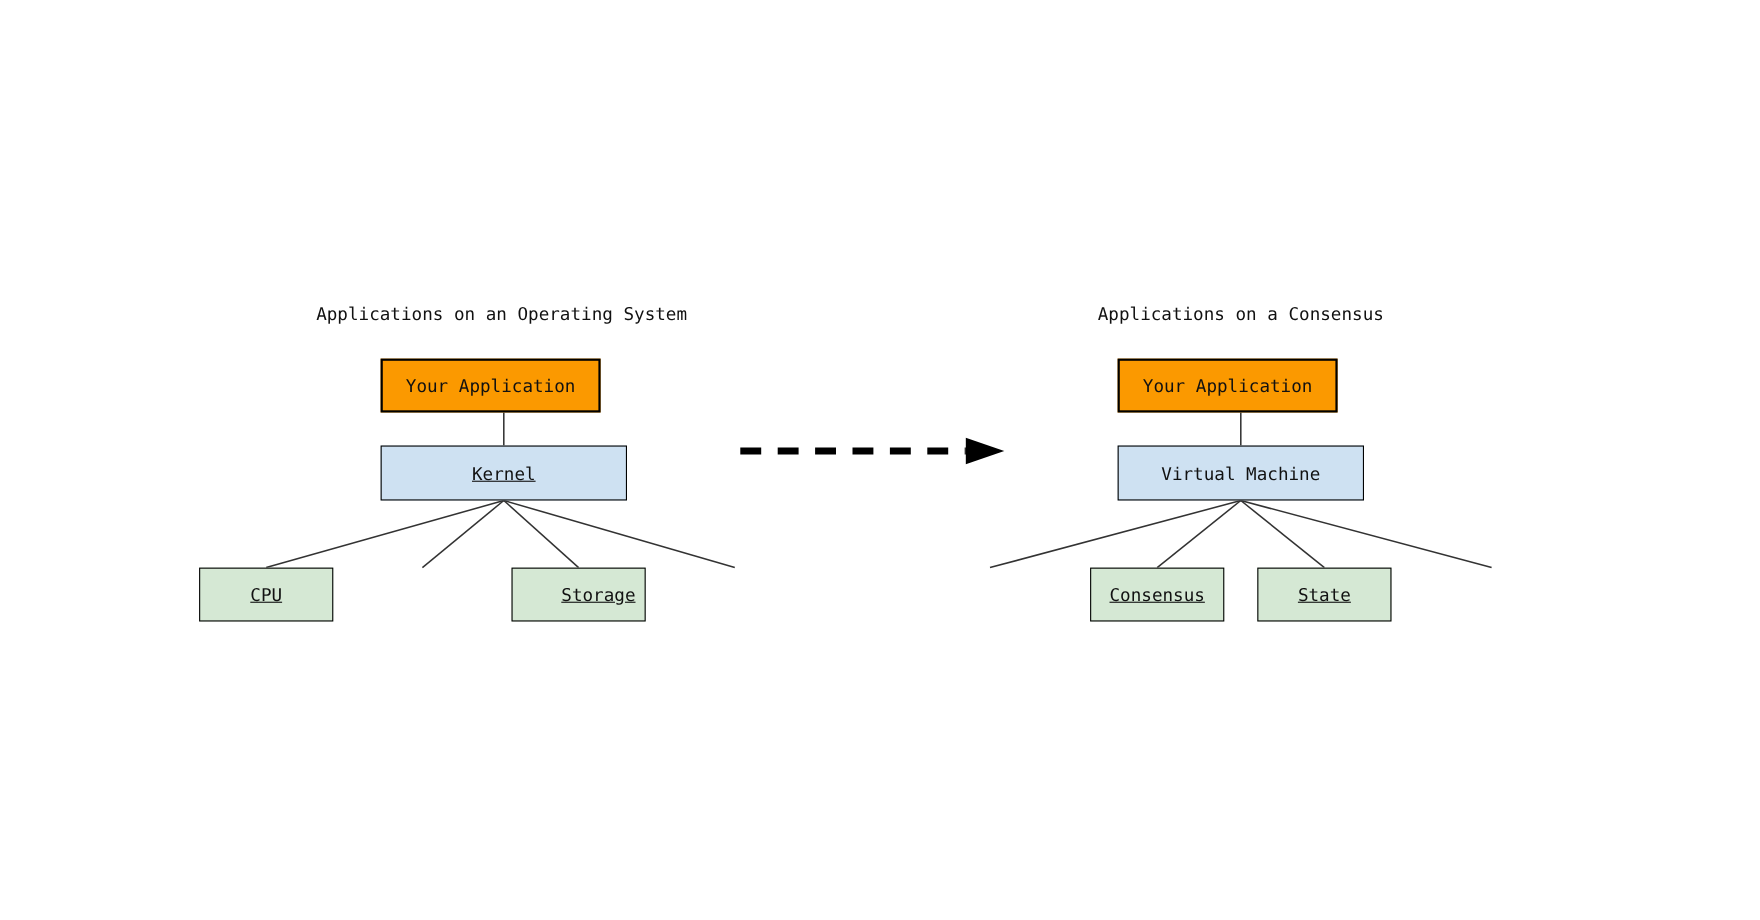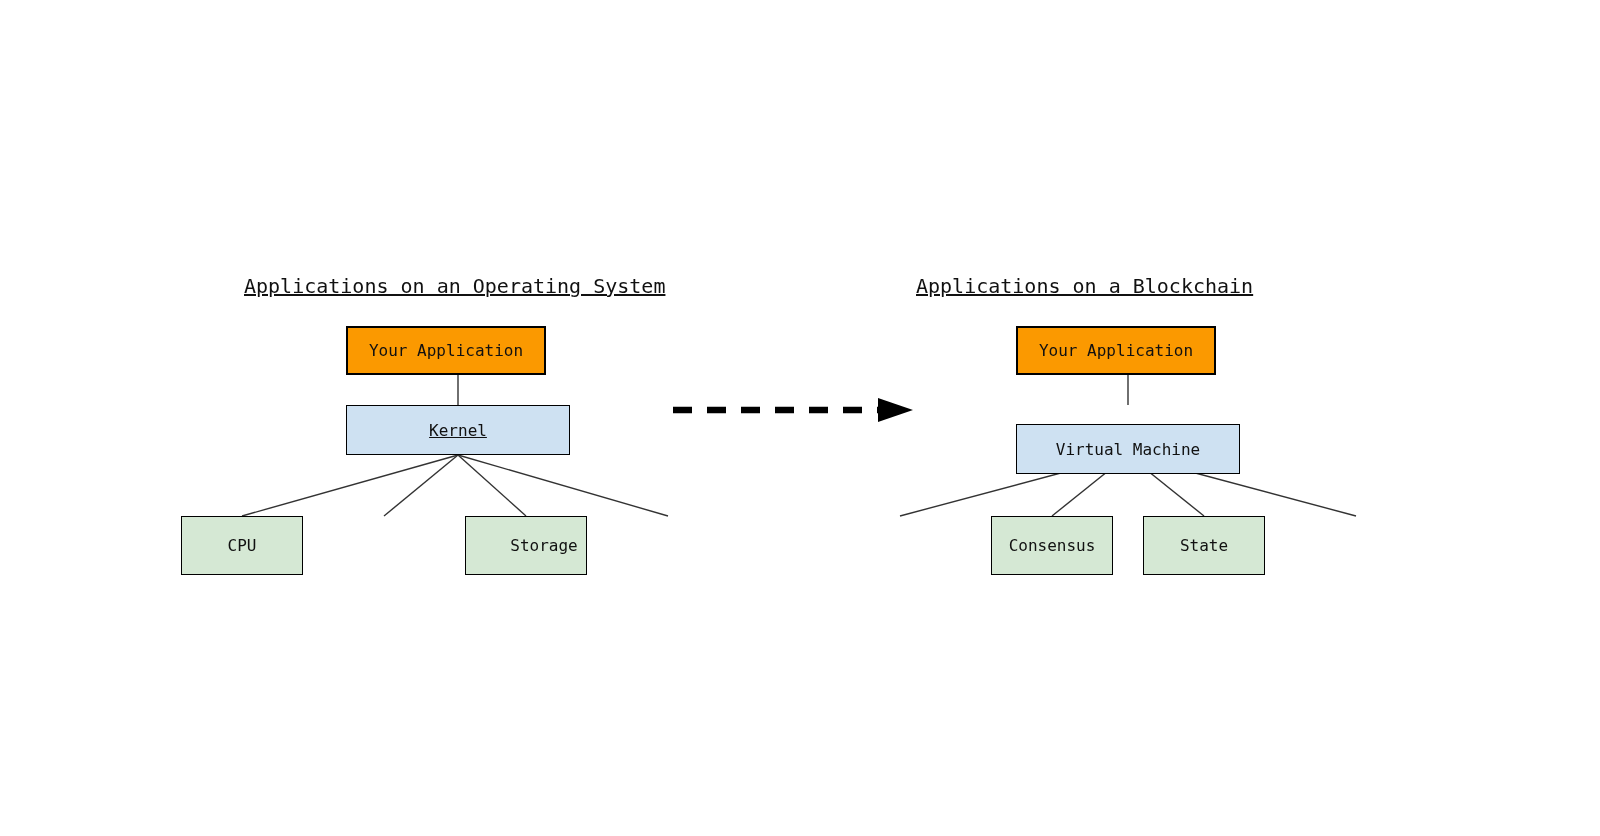--- a/index.html
+++ b/index.html
@@ -33,25 +33,25 @@
     fill: none;
   }
   .arrow-head {
     fill: var(--arrow, #000000);
     stroke: none;
   }
   .panel-title {
     position: absolute;
     top: 277px;
     width: 424px;
-    font-size: 20px;
+    text-align: center;
+    font-size: 16px;
     line-height: 18px;
     white-space: nowrap;
     color: var(--text, #111111);
-    text-decoration: underline;
   }
   .node {
     position: absolute;
     box-sizing: border-box;
     display: flex;
     align-items: center;
     justify-content: center;
     font-size: 16px;
     white-space: nowrap;
     color: var(--text, #111111);
@@ -60,36 +60,37 @@
     width: 200px; height: 49px;
     background: var(--app-fill, #FB9900);
     border: 2px solid var(--app-border, #000000);
   }
   .node-middle {
     width: 224px; height: 50px;
     background: var(--middle-fill, #CEE1F2);
     border: 1.5px solid var(--middle-border, #000000);
   }
   .node-leaf {
-    width: 122px; height: 59px;
+    width: 122px; height: 49px;
     background: var(--leaf-fill, #D5E8D4);
     border: 1.5px solid var(--leaf-border, #000000);
+    text-decoration: underline;
   }
   
   .t-left   { left: 244px; }
   .app-left { left: 346px; top: 326px; }
   .mid-left { left: 346px; top: 405px; text-decoration: underline; }
   .leaf-cpu     { left: 181px; top: 516px; }
   .leaf-memory  { left: 323px; top: 516px; }
   .leaf-storage { left: 465px; top: 516px; padding-left: 36px; }
   .leaf-network { left: 607px; top: 516px; }
   
   .t-right   { left: 916px; }
   .app-right { left: 1016px; top: 326px; }
-  .mid-right { left: 1016px; top: 405px; margin-top: 19px; }
+  .mid-right { left: 1016px; top: 405px; }
   .leaf-mempool   { left: 839px;  top: 516px; }
   .leaf-consensus { left: 991px;  top: 516px; }
   .leaf-state     { left: 1143px; top: 516px; }
   .leaf-rpc       { left: 1295px; top: 516px; }
 </style>
 </head>
 <body>
 
 <div class="canvas">
 
@@ -112,19 +113,19 @@
       <polygon class="arrow-head" points="878,398 913,410 878,422"></polygon>
     </g>
   </svg>
 
   <div class="panel-title t-left">Applications on an Operating System</div>
   <div class="node node-app app-left">Your Application</div>
   <div class="node node-middle mid-left">Kernel</div>
   <div class="node node-leaf leaf-cpu">CPU</div>
   <div class="node node-leaf leaf-storage">Storage</div>
 
-  <div class="panel-title t-right">Applications on a Blockchain</div>
+  <div class="panel-title t-right">Applications on a Consensus</div>
   <div class="node node-app app-right">Your Application</div>
   <div class="node node-middle mid-right">Virtual Machine</div>
   <div class="node node-leaf leaf-consensus">Consensus</div>
   <div class="node node-leaf leaf-state">State</div>
 
 </div>
 
 </body></html>

